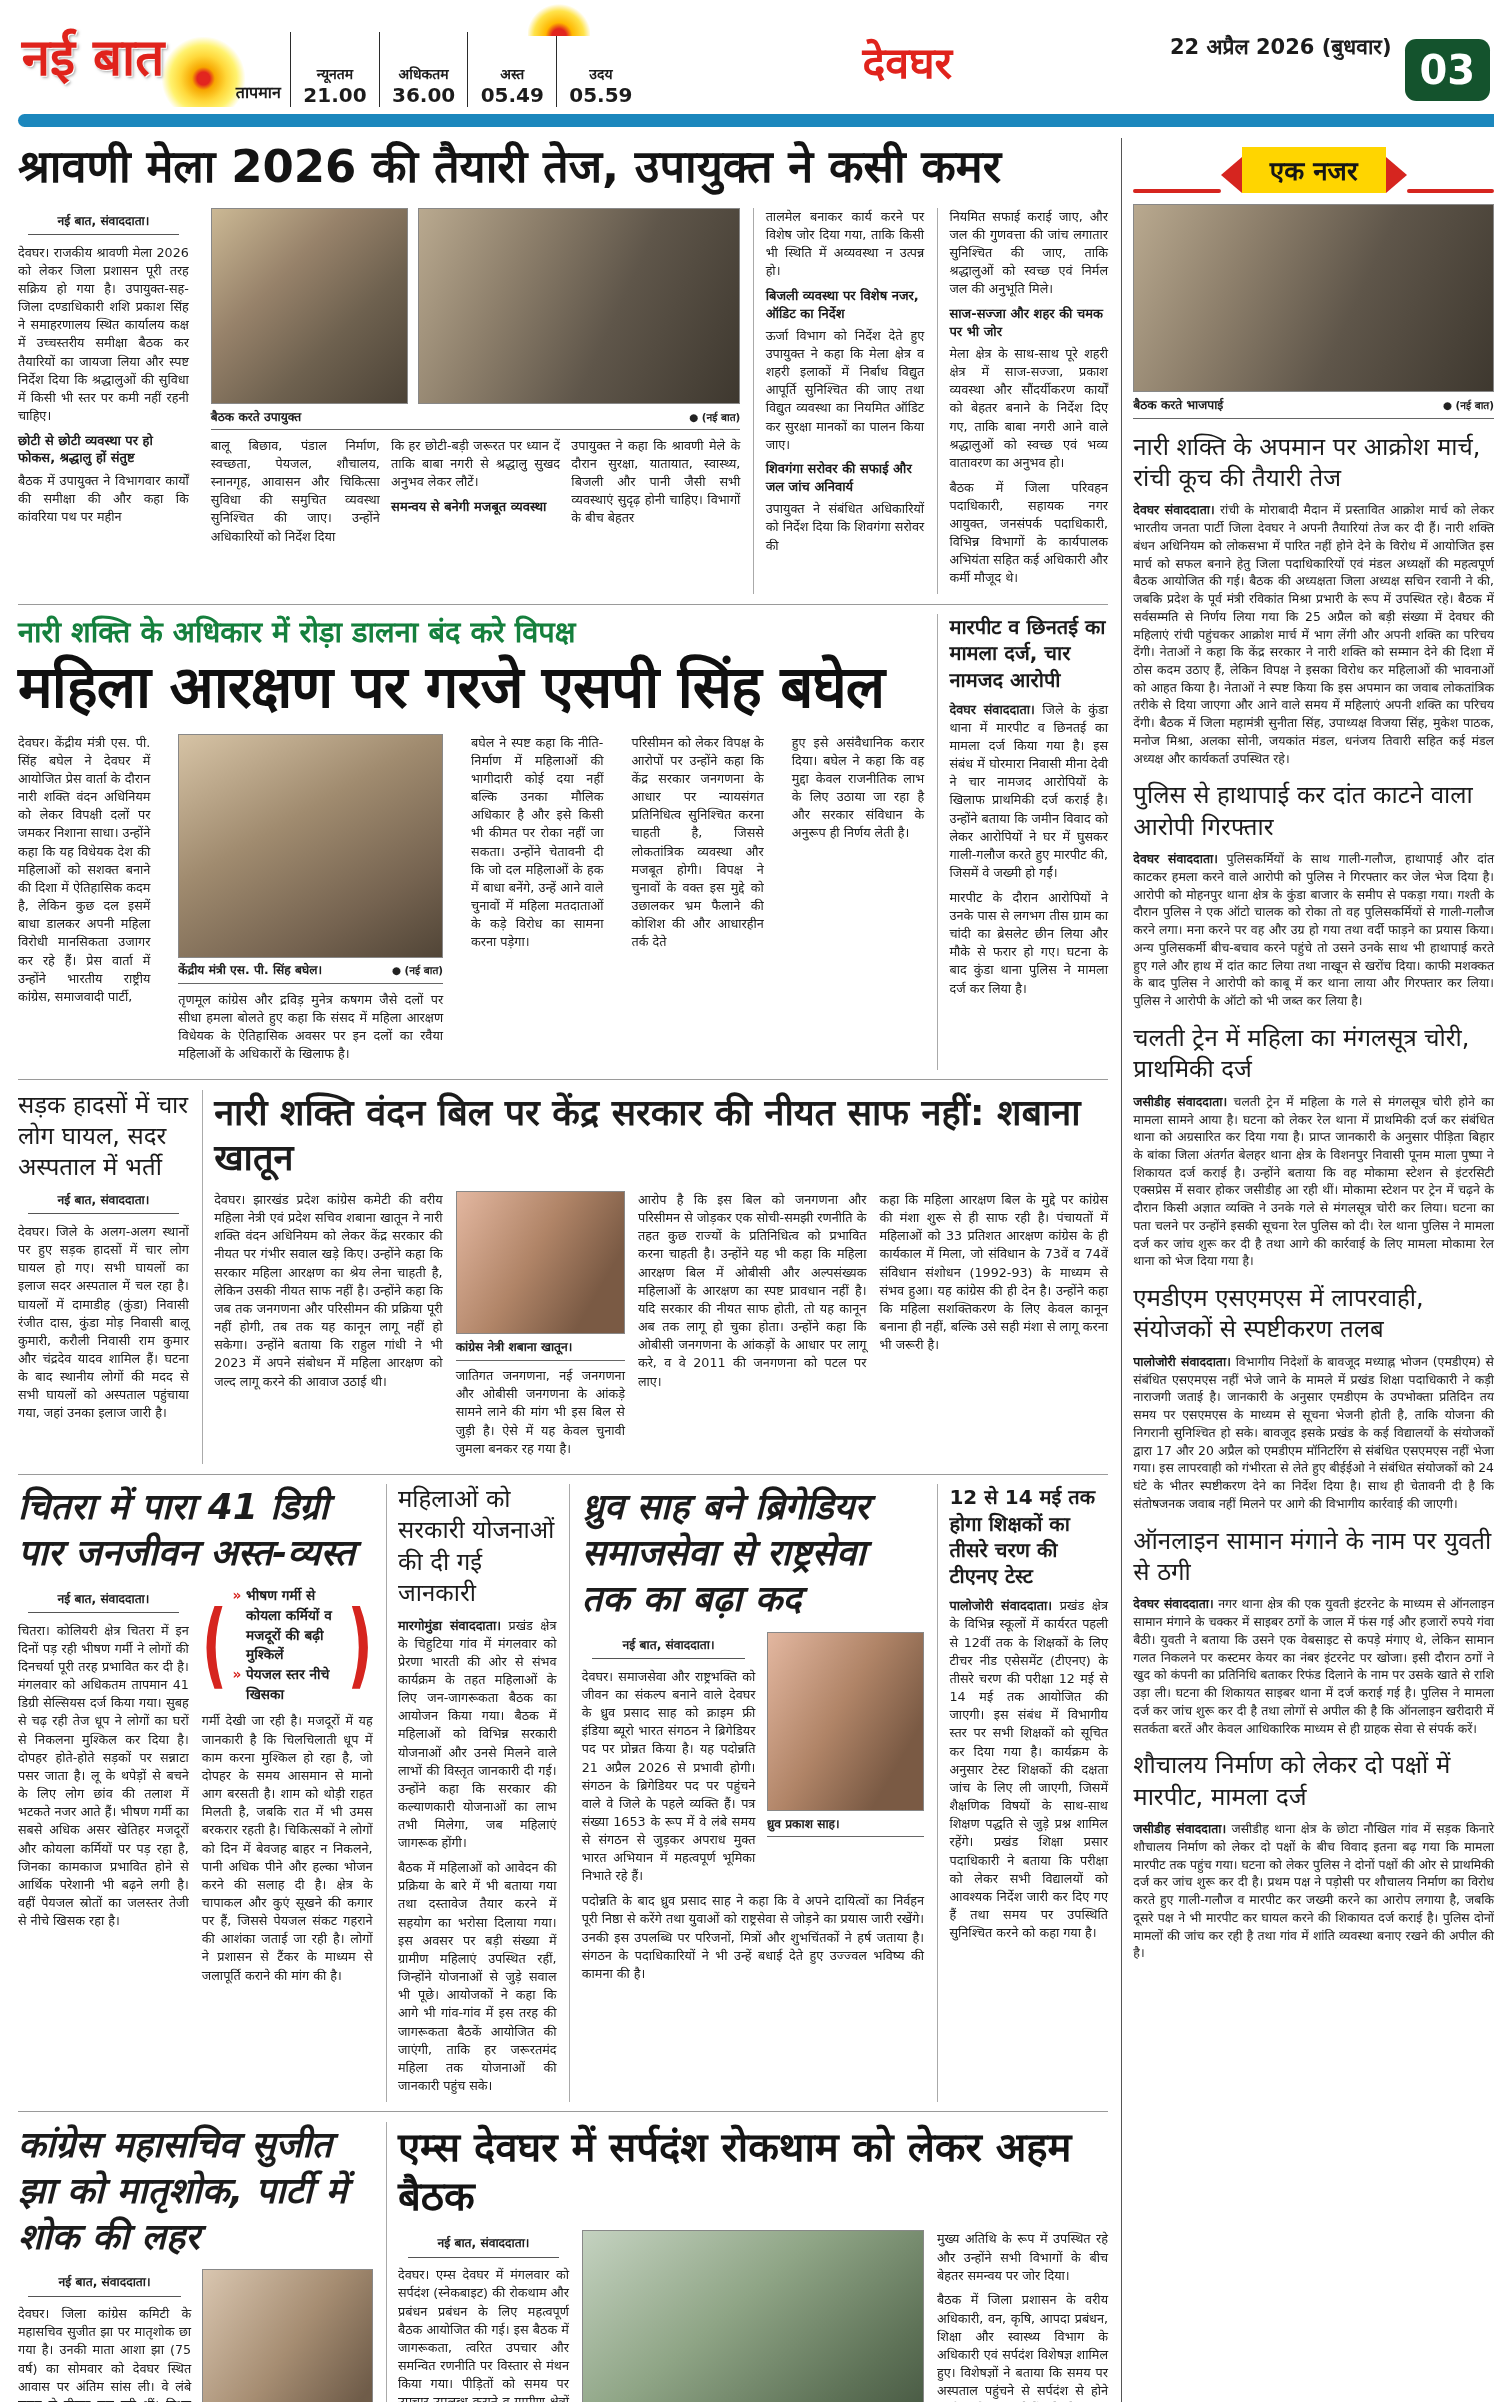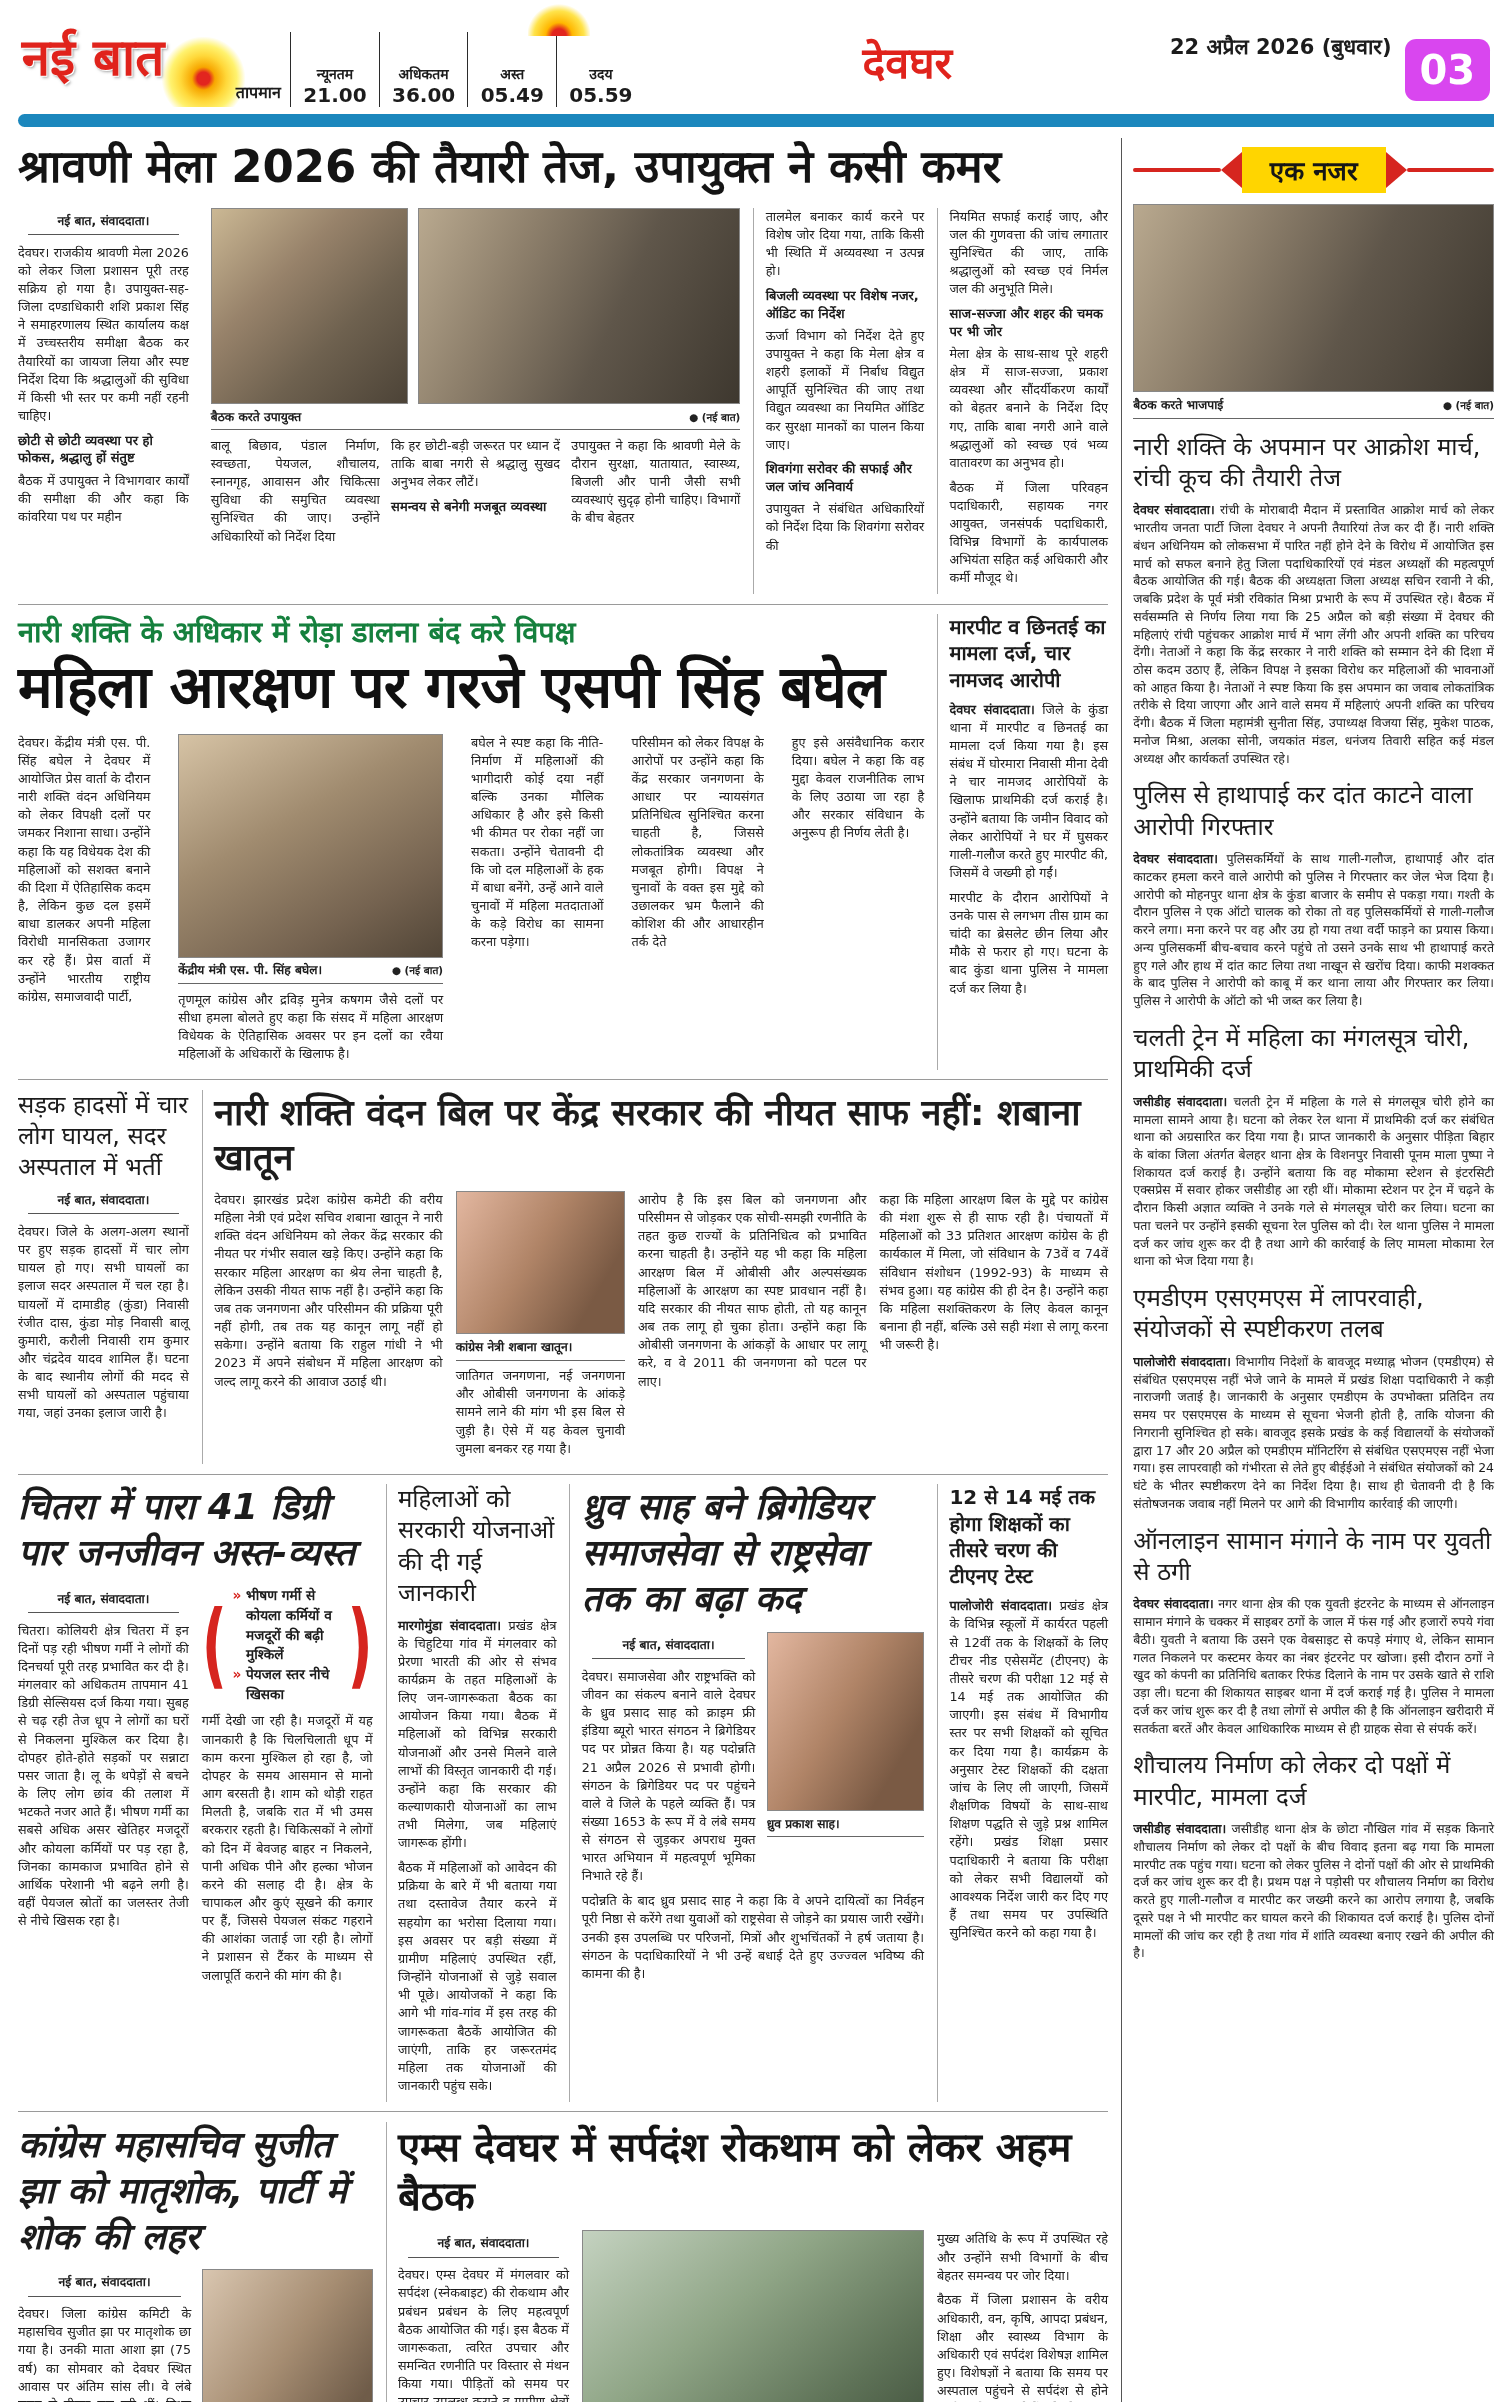--- a/index.html
+++ b/index.html
@@ -20,21 +20,21 @@
   .weather { display: flex; align-items: stretch; position: relative; margin-left: -24.5px; }
   .wt-label { font-size: 16px; font-weight: 700; align-self: flex-end; padding: 0 9.4px 3.8px 0; }
   .wcell { padding: 0 12.2px; text-align: center; border-left: 0.9px solid #2b2b2b; display: flex; flex-direction: column; justify-content: flex-end; }
   .wcell:first-of-type { border-left: none; }
   .wlab { font-size: 14px; font-weight: 600; }
   .wval { font-size: 20px; font-weight: 800; }
   .sunrise { position: absolute; top: -28px; right: 55px; width: 62px; height: 32px;
     background: radial-gradient(circle at 50% 100%, #e2251f 0 16%, #ffb700 30%, #ffe34a 56%, rgba(255,255,255,0) 72%); }
   .edition { flex: 1; text-align: center; font-size: 43px; font-weight: 800; color: #e0231c; }
   .dateline { font-size: 21px; font-weight: 600; padding-bottom: 7.5px; white-space: nowrap; }
-  .pagenum { background: #d946ef; color: #fff; font-size: 40px; font-weight: 800;
+  .pagenum { background: #14532d; color: #fff; font-size: 40px; font-weight: 800;
     padding: 11px 15px; border-radius: 11.3px; line-height: 1; align-self: center; }
   .bluebar { height: 12.2px; background: #1b87bd; border-radius: 7.5px 0 0 7.5px; margin: 1.9px 0 11.3px; }
 
   
   .content { display: flex; gap: 13px; align-items: stretch; }
   .mainarea { width: 1090px; flex: none; }
   .aside { flex: 1; border-left: 1.9px solid #555; padding-left: 11.3px; }
 
   section.band { border-top: 0.9px solid #9a9a9a; padding-top: 9.4px; margin-top: 9.4px; }
   section.band:first-child { border-top: none; margin-top: 0; padding-top: 0; }
@@ -81,21 +81,21 @@
   
   .bannerrow { display: flex; align-items: stretch; margin-bottom: 7.5px; }
   .tag { background: #e0231c; color: #141414; font-weight: 800; font-size: 21px;
     padding: 5.6px 28px; flex: none; display: flex; align-items: center; }
   .tagarrow { width: 0; height: 0; border-top: 20px solid transparent; border-bottom: 20px solid transparent;
     border-left: 19px solid #e0231c; background: #ffd500; flex: none; }
   .banner { background: #ffd500; flex: 1; font-size: 21.7px; font-weight: 800; color: #7c1113;
     padding: 5.6px 13px; display: flex; align-items: center; }
 
   
-  .en-head { display: flex; align-items: center; margin: 9.4px 0 11.3px; }
+  .en-head { display: flex; align-items: flex-end; margin: 9.4px 0 11.3px; }
   .en-line { flex: 1; height: 3.8px; background: #d6251f; border-radius: 1.9px; }
   .arrow-l { width: 0; height: 0; border-top: 18px solid transparent; border-bottom: 18px solid transparent;
     border-right: 21px solid #d6251f; flex: none; }
   .arrow-r { width: 0; height: 0; border-top: 18px solid transparent; border-bottom: 18px solid transparent;
     border-left: 21px solid #d6251f; flex: none; }
   .en-label { background: #ffd500; padding: 4.7px 28px; font-size: 26px; font-weight: 800; color: #161616; flex: none; }
 
   .aside .h-sm { margin-top: 13px; }
   .aside p.body { font-size: 12.4px; }
 </style>

